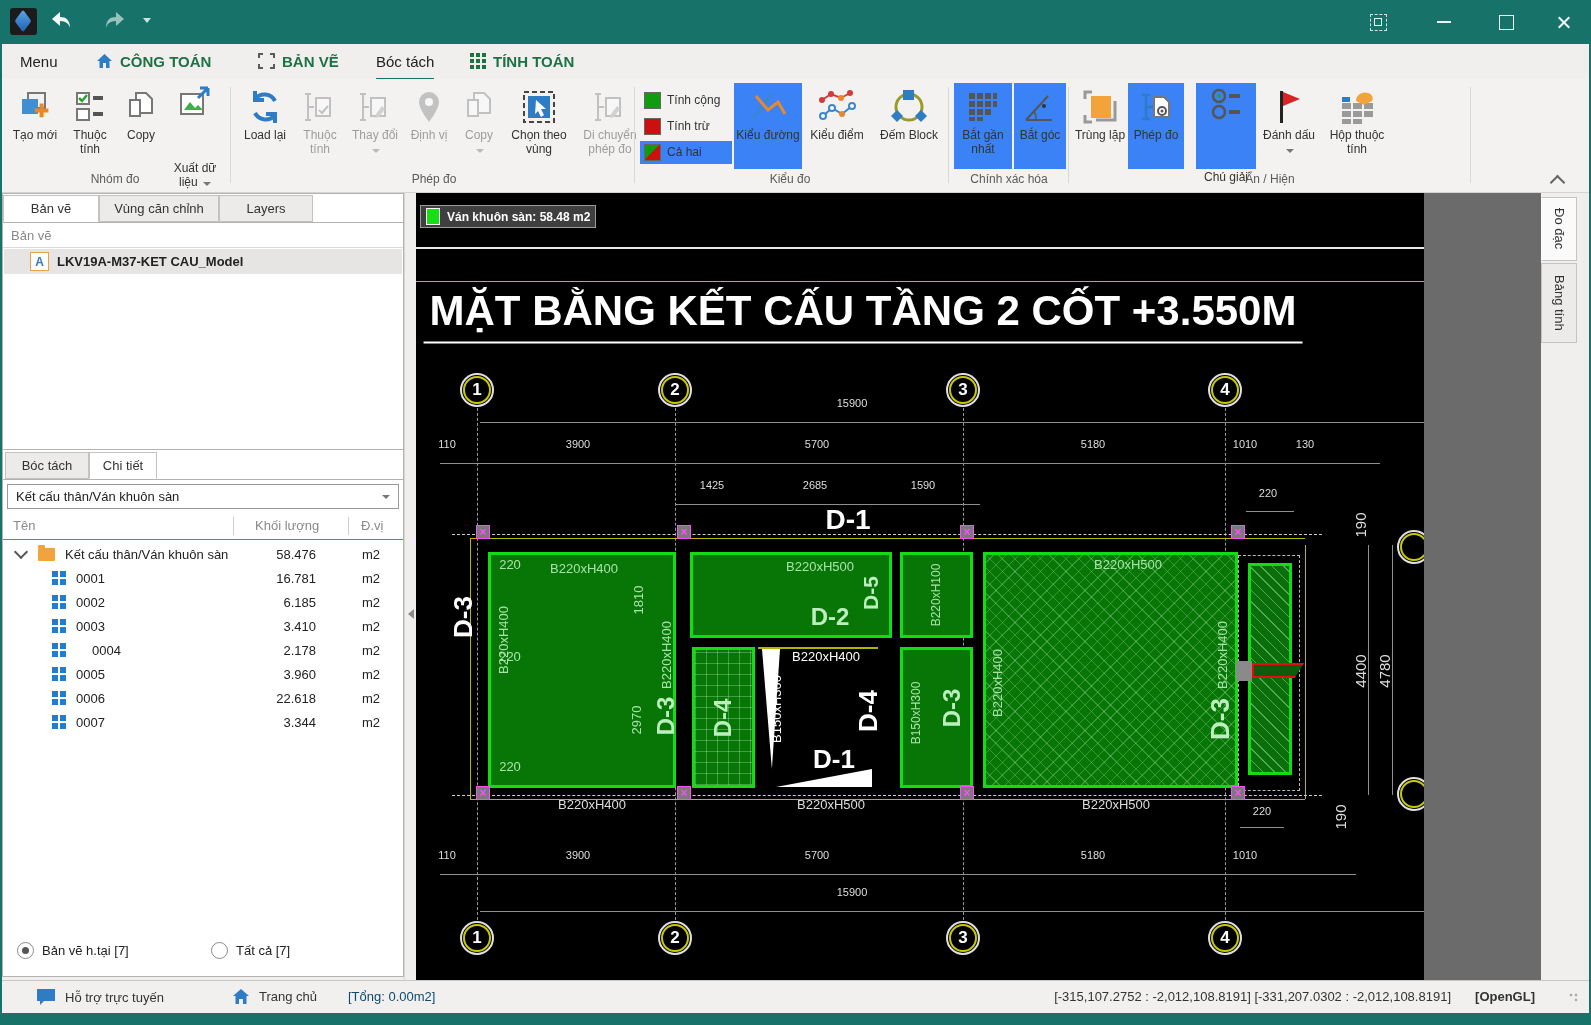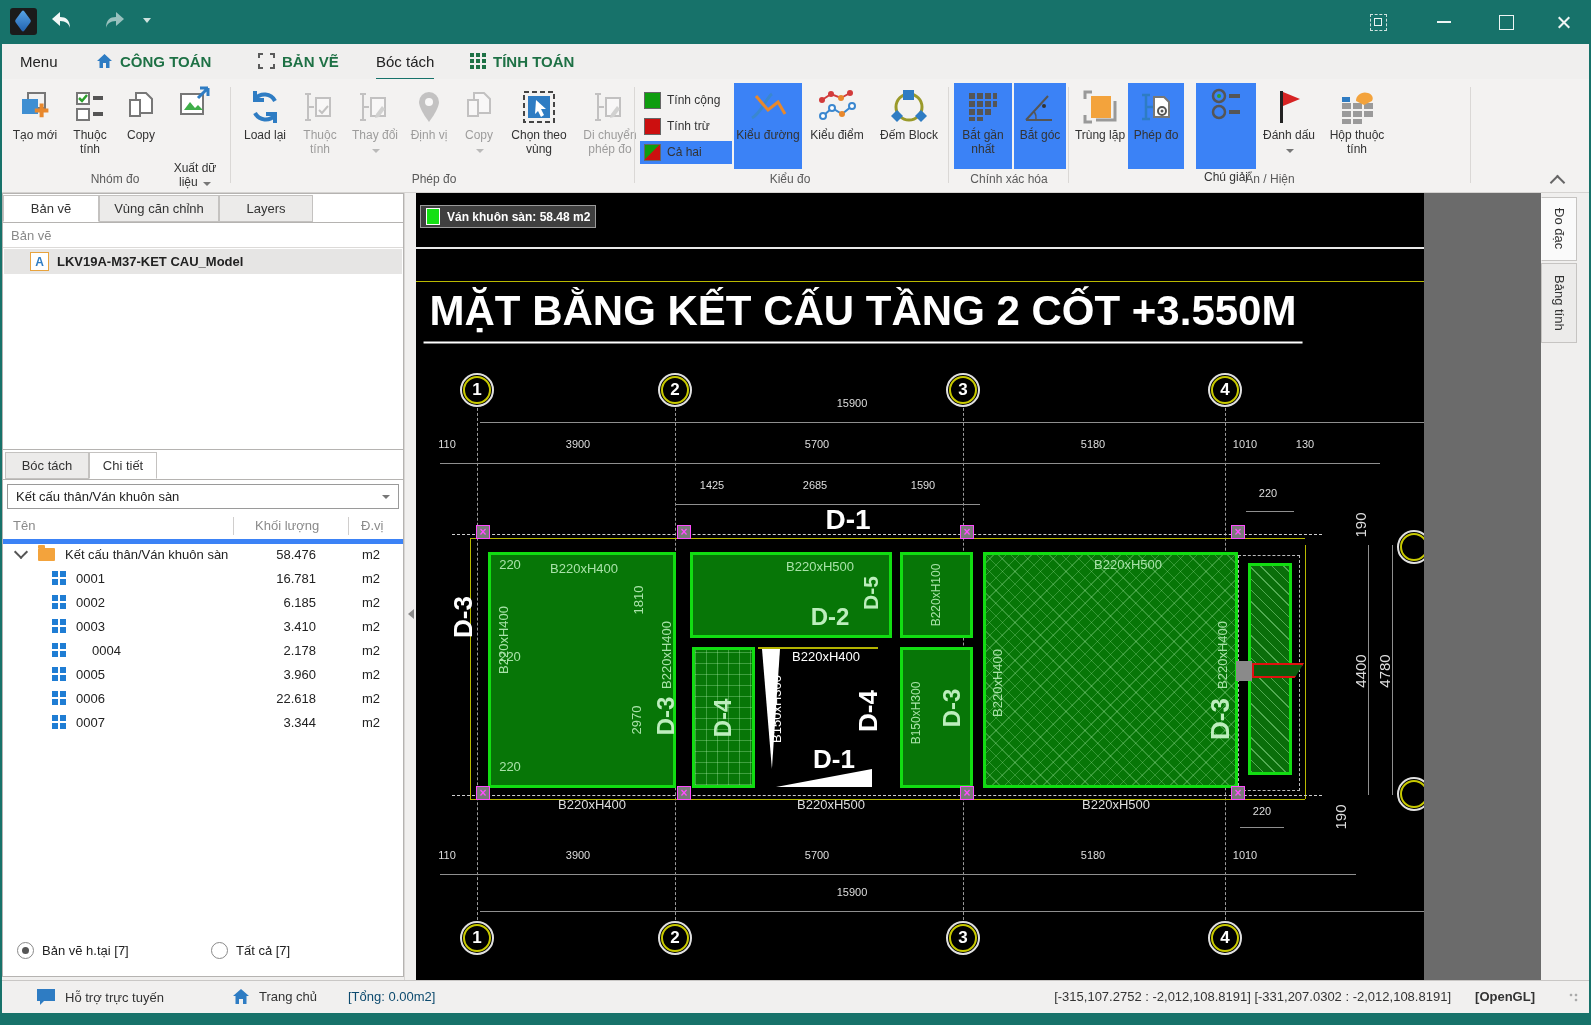--- a/index.html
+++ b/index.html
@@ -462,21 +462,21 @@
     <div class="ptab on" style="left:86px;top:258px;width:68px;">
         <span>Chi tiết</span>
       </div>
     <div class="abs" style="left:0;top:285px;width:400px;height:1px;background:#b5b3b1;"></div>
 
     <div class="abs" style="left:4px;top:290px;width:392px;height:25px;border:1px solid #9a9a9a;background:#fff;display:flex;align-items:center;justify-content:space-between;padding:0 8px;box-sizing:border-box;">
       <span style="font-size:13px;color:#222;">Kết cấu thân/Ván khuôn sàn</span>
       <span class="caret"></span>
     </div>
 
-    <div class="abs" style="left:0;top:320px;width:400px;height:25px;border-bottom:5px solid #3b82f6;color:#8a8a8a;font-size:13px;">
+    <div class="abs" style="left:0;top:320px;width:400px;height:25px;border-bottom:1px solid #3b82f6;color:#8a8a8a;font-size:13px;">
       <span class="abs" style="left:10px;top:4px;">Tên</span>
       <span class="abs" style="left:230px;top:3px;height:18px;width:1px;background:#d0cecd;"></span>
       <span class="abs" style="left:252px;top:4px;">Khối lượng</span>
       <span class="abs" style="left:345px;top:3px;height:18px;width:1px;background:#d0cecd;"></span>
       <span class="abs" style="left:358px;top:4px;">Đ.vị</span>
     </div>
 
     <div class="treerow" style="top:348px;">
       <span class="tchev" style="margin-left:12px;"></span>
       <span class="folder" style="margin-left:12px;"></span>

